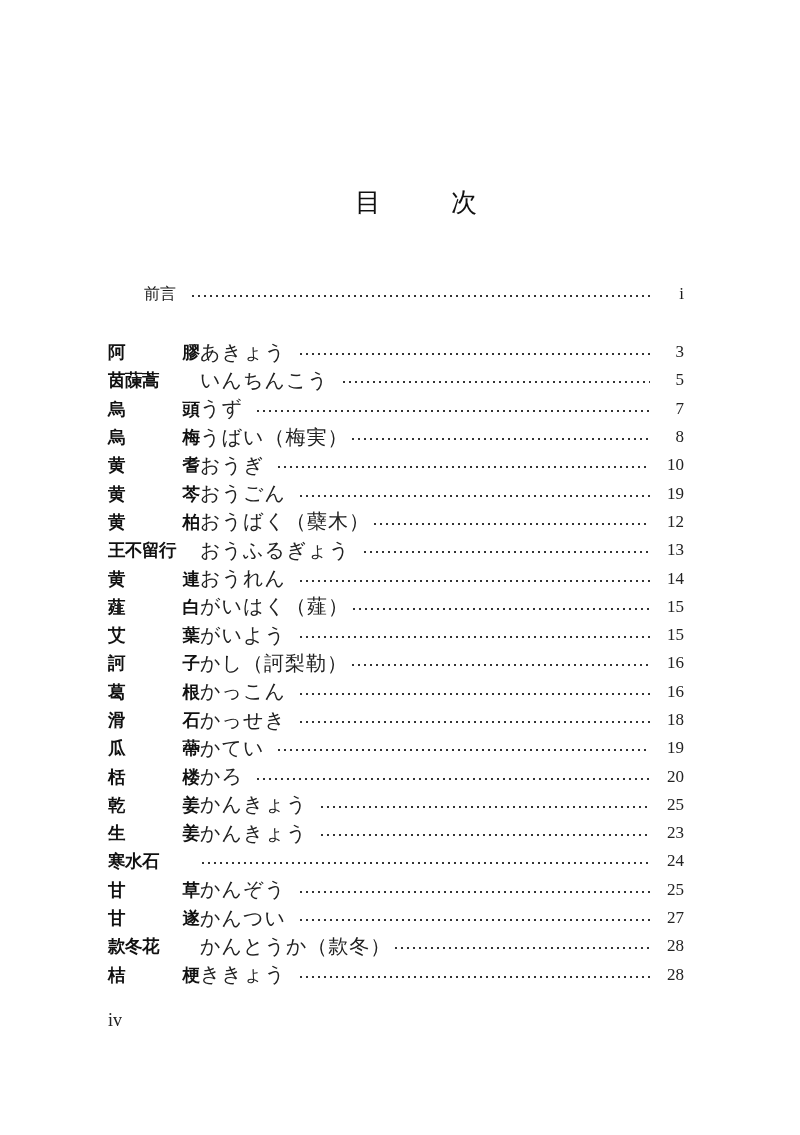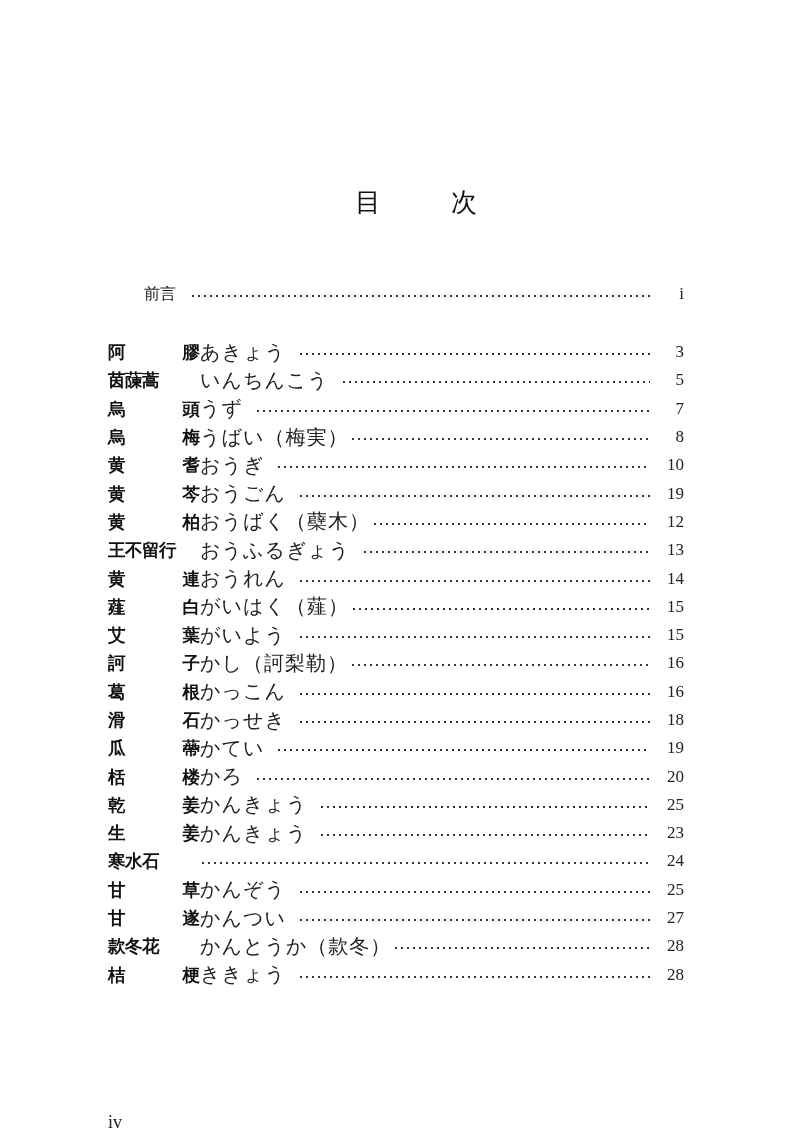--- a/index.html
+++ b/index.html
@@ -94,21 +94,21 @@
     .entry .page {
       flex: none;
       width: 34px;
       text-align: right;
       font-family: "Liberation Serif", "DejaVu Serif", serif;
       font-size: 17px;
       color: #222;
     }
     .footer-page {
       position: absolute;
-      top: 1112px;
+      top: 1010px;
       left: 108px;
       font-family: "Liberation Serif", "DejaVu Serif", serif;
       font-size: 18px;
       color: #222;
     }
   </style>
 </head>
 <body>
 
 <div>

